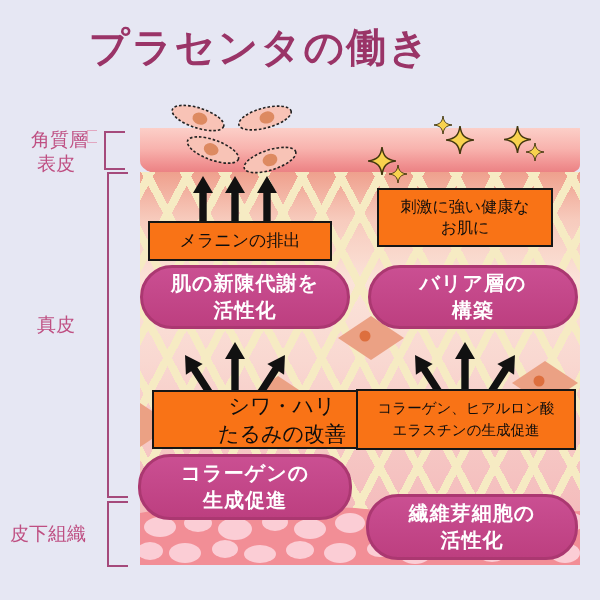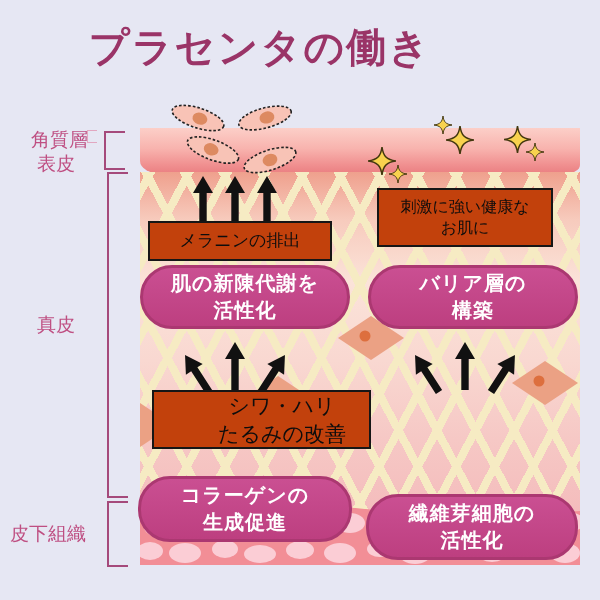--- a/index.html
+++ b/index.html
@@ -38,37 +38,37 @@
       repeating-linear-gradient(-62deg,rgba(246,235,195,0) 0 26px,#f6ebc3 26px 34px),
       linear-gradient(180deg,#efa08d 0%,#f7cbbd 14%,#fbe3d9 32%,#f9d8d1 55%,#f6c8c5 78%,#f4bcbc 100%);
   }
   .subcutis{position:absolute;left:0;top:373px;width:440px;height:64px;}
   .cell{position:absolute;width:58px;height:24px;}
   .sparkle{position:absolute;}
   .diamond{position:absolute;width:66px;height:44px;}
   .arrows{position:absolute;}
   
   .whitebox{
-    position:absolute;background:#c2410c;border:2px solid #161616;
+    position:absolute;background:#f97316;border:2px solid #161616;
     display:flex;flex-direction:column;align-items:center;justify-content:center;
     color:#0d0d0d;line-height:1.3;text-align:center;
   }
   .bx-melanin{left:8px;top:93px;width:180px;height:36px;font-size:17px;}
   .bx-healthy{left:237px;top:60px;width:172px;height:55px;font-size:16px;}
   .bx-shiwa{left:12px;top:262px;width:174px;height:55px;font-size:21px;padding-left:41px;}
   .bx-collagen{left:216px;top:261px;width:216px;height:57px;font-size:14.5px;line-height:1.5;}
   .pill{
     position:absolute;background:linear-gradient(180deg,#ca4f92,#bd3f80);
     border:3px solid #ab3871;border-radius:32px;color:#ffffff;
     display:flex;flex-direction:column;align-items:center;justify-content:center;
     font-size:20px;font-weight:700;line-height:1.35;text-align:center;letter-spacing:1px;
   }
   .pl-metabolism{left:0px;top:137px;width:204px;height:58px;}
   .pl-barrier{left:228px;top:137px;width:204px;height:58px;}
-  .pl-collagen{left:-2px;top:326px;width:208px;height:60px;margin-top:22px;}
+  .pl-collagen{left:-2px;top:326px;width:208px;height:60px;}
   .pl-fibro{left:226px;top:326px;width:206px;height:60px;margin-top:40px;}
 </style>
 </head>
 <body>
 
 <div class="title">プラセンタの働き</div>
 
 <div class="layer-label lbl-kaku">角質層</div>
 <div class="layer-label lbl-hyouhi">表皮</div>
 <div class="layer-label lbl-shinpi">真皮</div>
@@ -206,20 +206,24 @@
     <span>メラニンの排出</span>
   </div>
   <div class="whitebox bx-healthy">
     <span>刺激に強い健康な</span>
     <span>お肌に</span>
   </div>
   <div class="whitebox bx-shiwa">
     <span>シワ・ハリ</span>
     <span>たるみの改善</span>
   </div>
+  <div class="whitebox bx-collagen">
+    <span>コラーゲン、ヒアルロン酸</span>
+    <span>エラスチンの生成促進</span>
+  </div>
 
   <div class="pill pl-metabolism">
     <span>肌の新陳代謝を</span>
     <span>活性化</span>
   </div>
   <div class="pill pl-barrier">
     <span>バリア層の</span>
     <span>構築</span>
   </div>
   <div class="pill pl-collagen">

